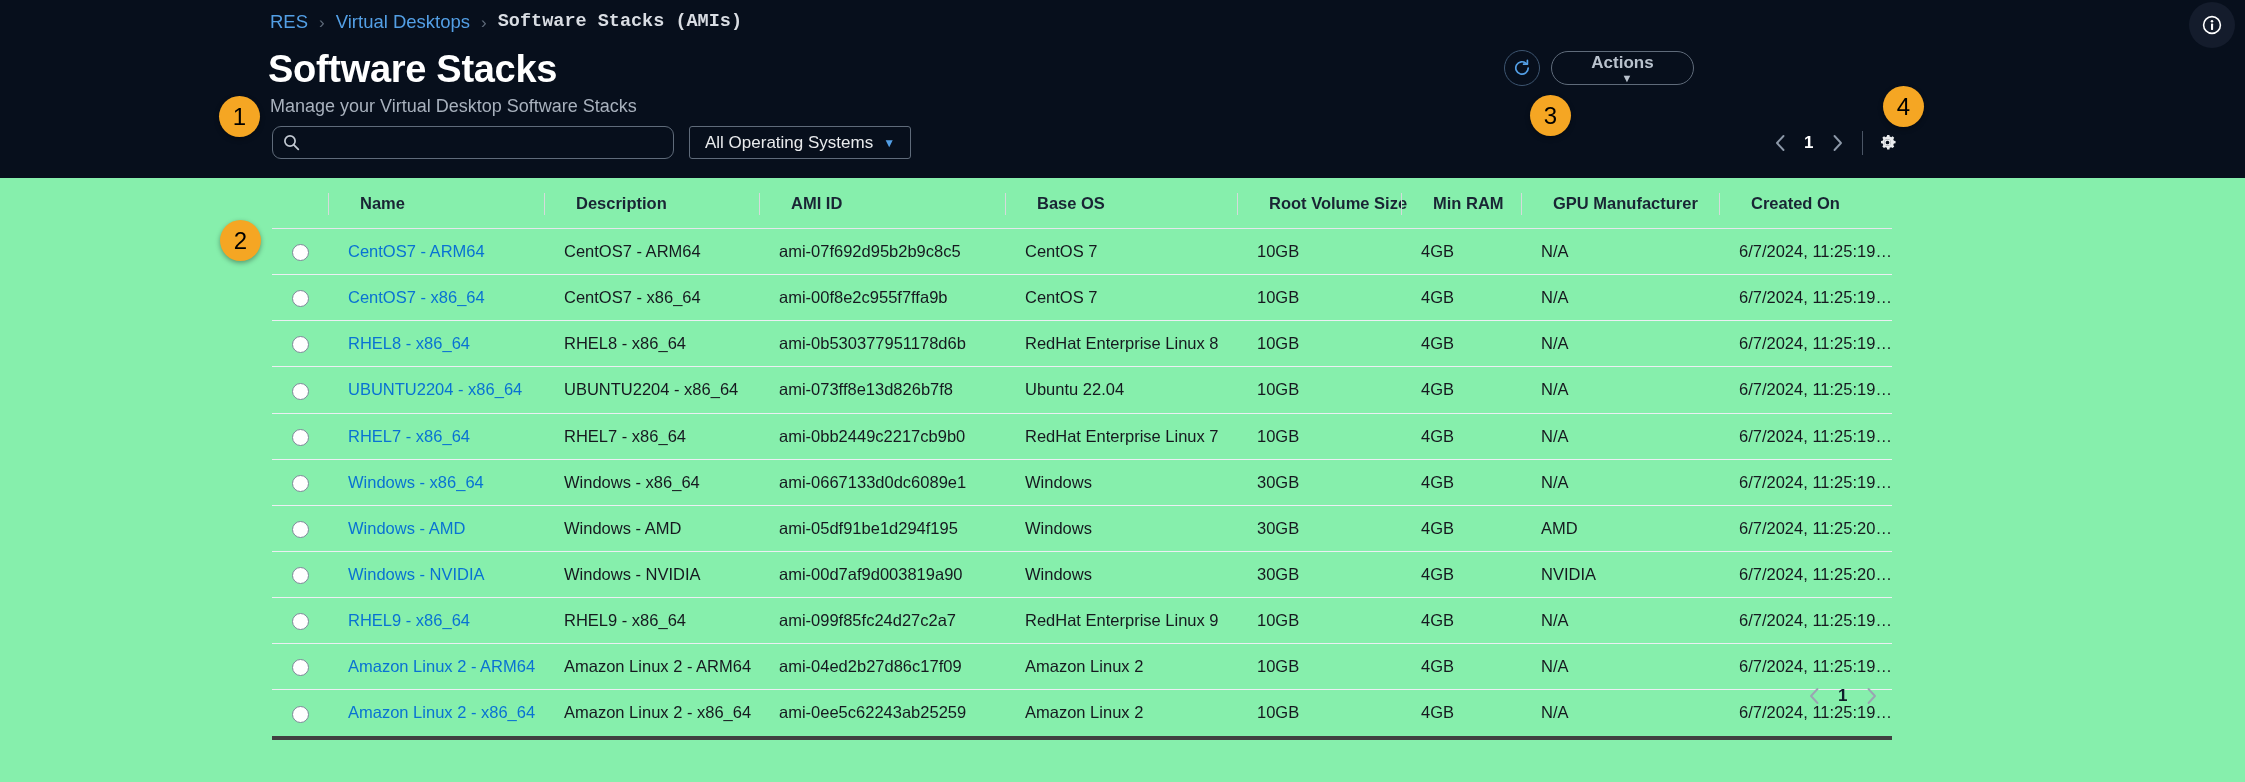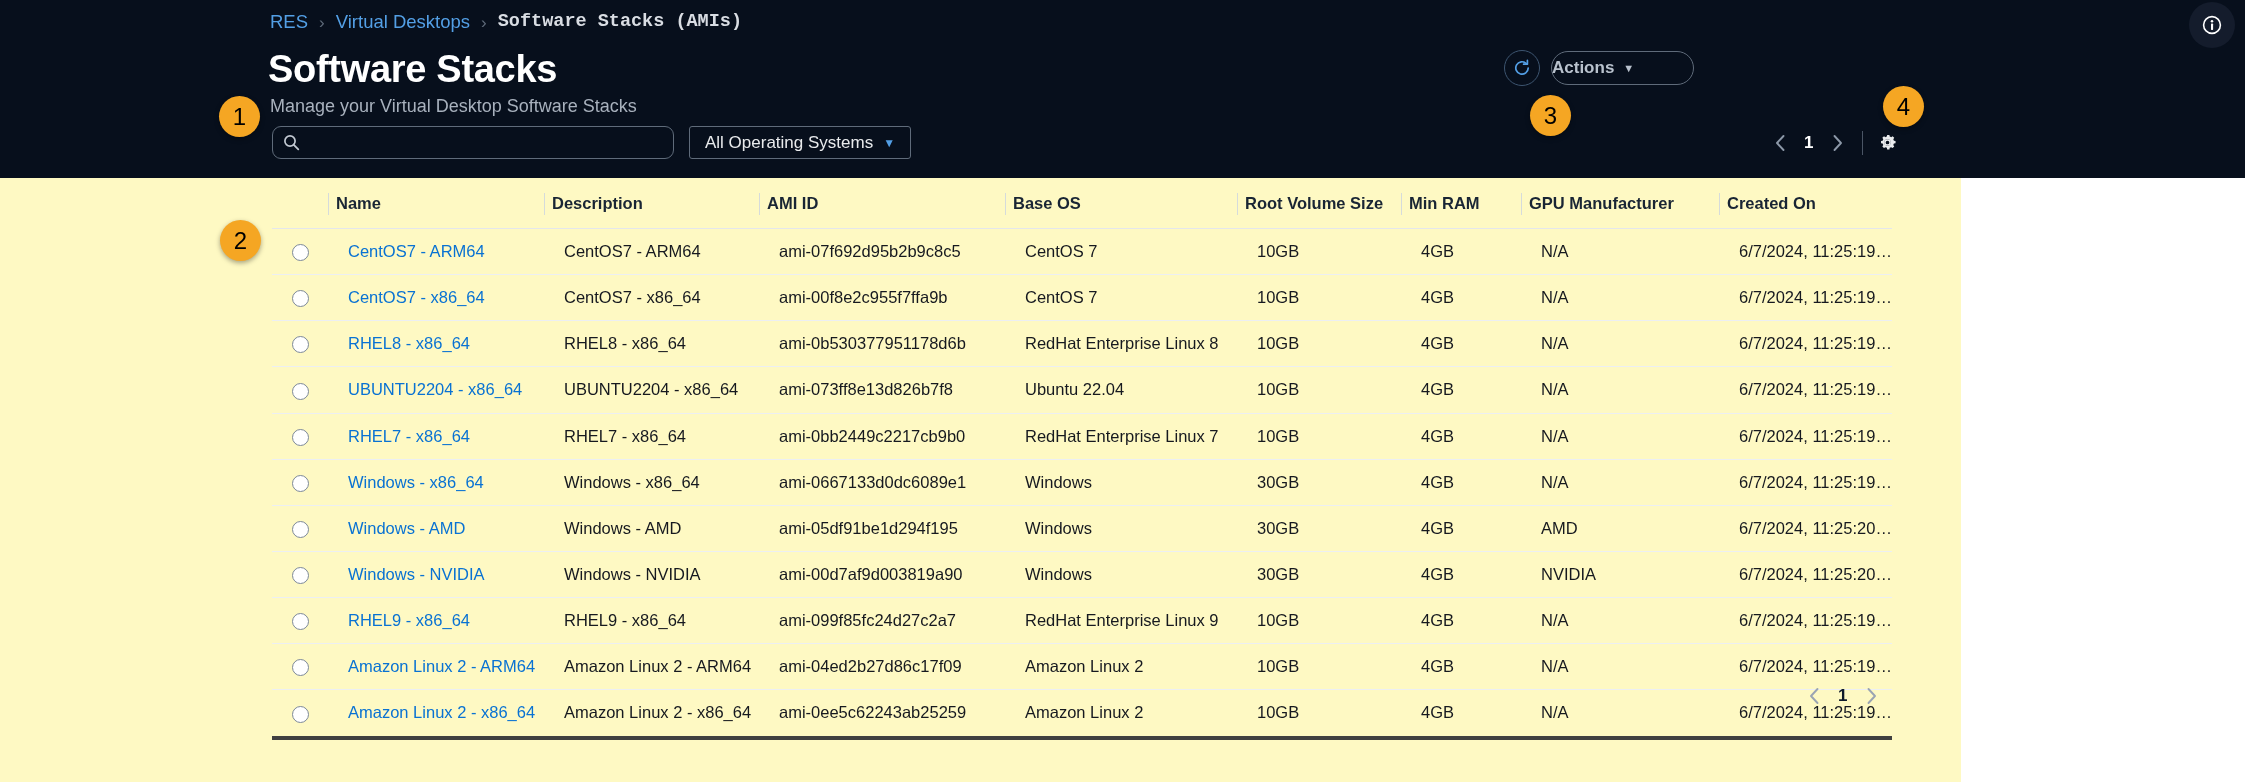--- a/index.html
+++ b/index.html
@@ -5,23 +5,23 @@
   * { box-sizing: border-box; }
   html, body {
     margin: 0; padding: 0;
     width: 2245px; height: 782px;
     background: #ffffff;
     font-family: "Liberation Sans", sans-serif;
     overflow: hidden;
   }
   #app {
     position: relative;
-    width: 1961px;
+    width: 2245px;
     height: 782px;
-    background: #fef9c3;
+    background: #86efac;
   }
 
   
   .header {
     position: absolute;
     left: 0; top: 0;
     width: 2245px;
     height: 178px;
     background: #070f1c;
   }
@@ -128,26 +128,27 @@
     border: 1px solid #3d5570;
     display: flex; align-items: center; justify-content: center;
     cursor: pointer;
   }
   .actions-btn {
     position: absolute;
     left: 1551px; top: 51px;
     width: 143px; height: 34px;
     border: 1px solid #5f6b7a;
     border-radius: 17px;
-    display: flex; align-items: center; 
+    display: flex; align-items: center; justify-content: center;
     color: #b9c2cd;
     font-size: 17px;
     font-weight: bold;
     cursor: pointer;
     white-space: nowrap;
+    flex-direction: column;
   }
   .actions-btn .caret { margin-left: 9px; font-size: 11px; line-height: 1; color: #b9c2cd; }
   .register-btn {
     position: absolute;
     left: 1671px; top: 51px;
     width: 221px; height: 34px;
     background: #539fe5;
     border-radius: 17px;
     display: flex; align-items: center; justify-content: center;
     color: #0f1b2a;
@@ -202,21 +203,21 @@
   table.stacks th {
     text-align: left;
     font-size: 16.5px;
     font-weight: bold;
     color: #192534;
     padding: 16px 0 15px 0;
     border-bottom: 1px solid #e4e7ec;
     position: relative;
     white-space: nowrap;
   }
-  table.stacks th .thlabel { padding-left: 8px; display: inline-block; }
+  table.stacks th .thlabel { padding-left: 32px; display: inline-block; }
   table.stacks th.divcol::before {
     content: "";
     position: absolute;
     left: 0; top: 15px;
     width: 1px; height: 22px;
     background: #d5dbdb;
   }
   table.stacks td {
     padding: 13px 0 13px 20px;
     border-bottom: 1px solid #eceff3;

